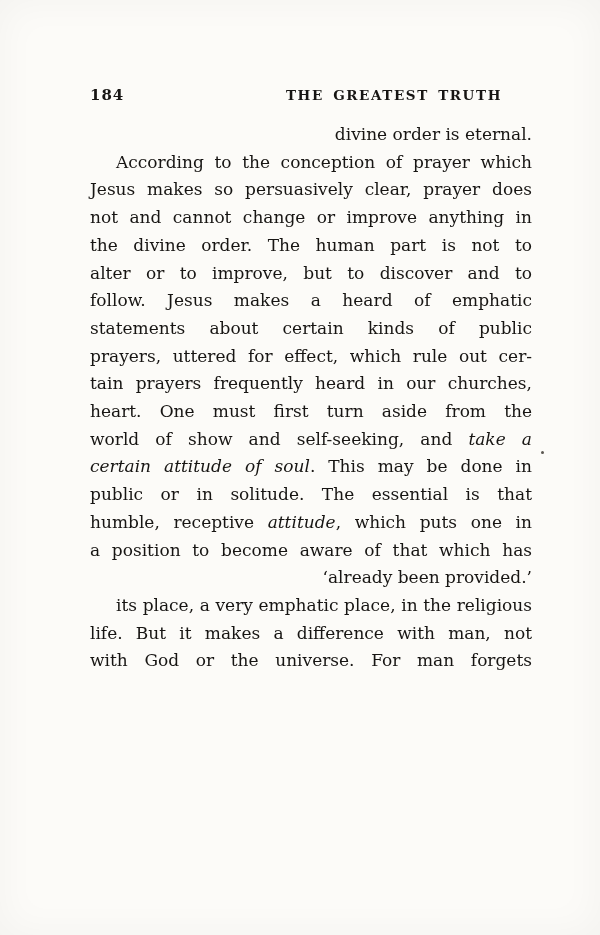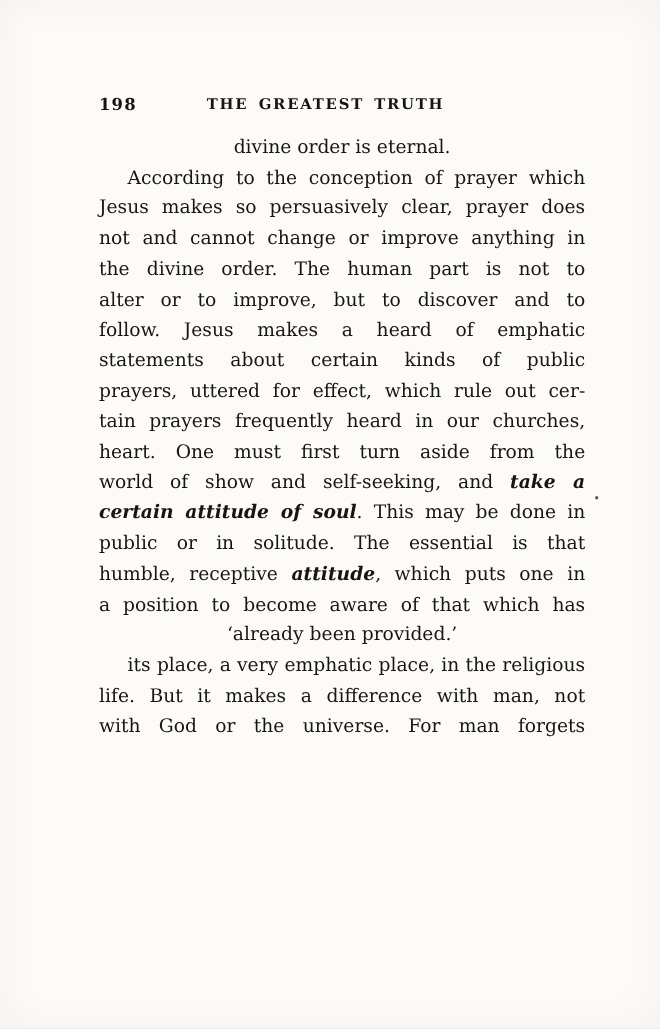--- a/index.html
+++ b/index.html
@@ -27,65 +27,65 @@
     top: 0;
     font-size: 15px;
     font-weight: bold;
     letter-spacing: 1px;
   }
   .running-title {
     position: absolute;
     left: 0;
     right: 30px;
     top: 1px;
-    text-align: center;
+    text-align: right;
     font-size: 13.5px;
     font-weight: bold;
     letter-spacing: 1.6px;
     word-spacing: 3px;
   }
   .body-text {
     position: absolute;
     top: 121px;
     left: 90px;
     width: 442px;
   }
   .para { margin: 0; }
   .para.indent .line:first-child { text-indent: 26px; }
   .line {
     line-height: 27.7px;
     font-size: 17px;
-    text-align: center;
+    text-align: right;
     white-space: normal;
   }
   .line.just {
     text-align: justify;
     text-align-last: justify;
     text-justify: inter-word;
   }
   .line em {
     font-style: italic;
-    font-weight: bold;
+    font-weight: normal;
   }
   .speck {
     position: absolute;
     left: 541px;
     top: 451px;
     width: 3px;
     height: 3px;
     border-radius: 50%;
     background: #5a5650;
   }
 </style>
 </head>
 <body>
 
 <div class="page">
   <div class="header">
-    <span class="pagenum">198</span>
+    <span class="pagenum">184</span>
     <span class="running-title">THE GREATEST TRUTH</span>
   </div>
 
   <div class="body-text" id="page-body">
       <div class="para">
         <div class="line"><span>divine order is eternal.</span></div>
       </div>
       <div class="para indent">
         <div class="line just"><span>According to the conception of prayer which</span></div>
         <div class="line just"><span>Jesus makes so persuasively clear, prayer does</span></div>

